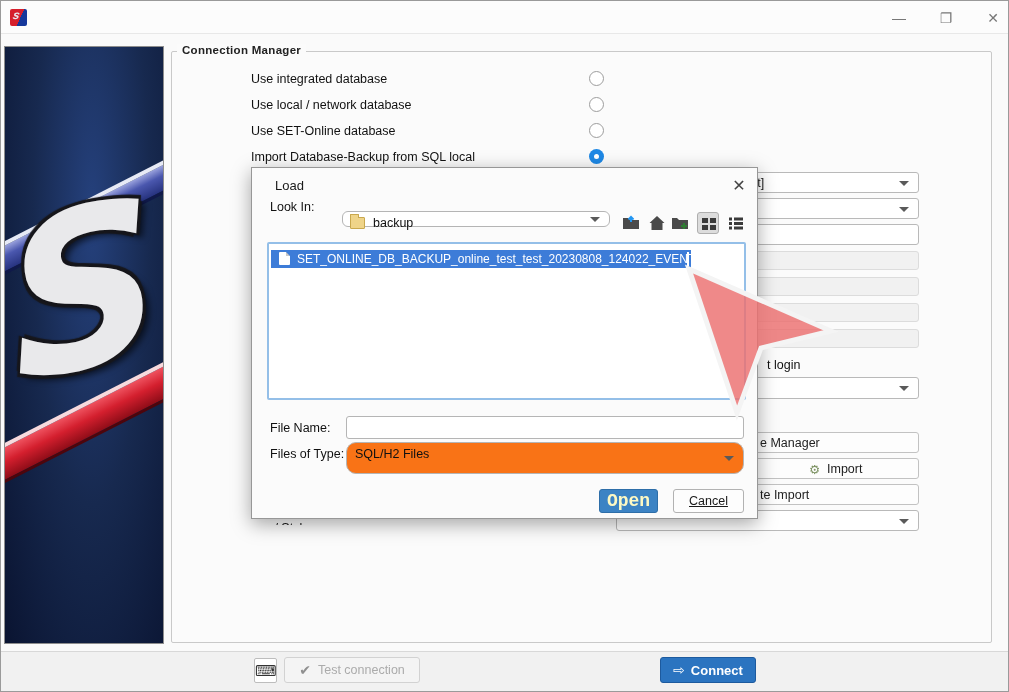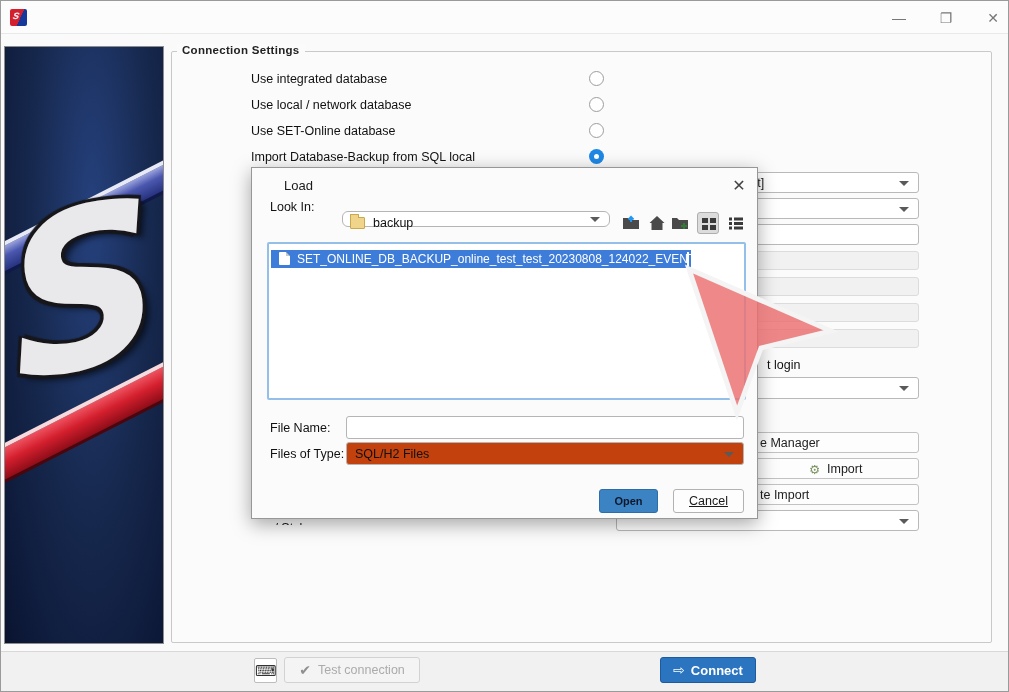--- a/index.html
+++ b/index.html
@@ -43,43 +43,43 @@
                  border-left:5px solid transparent; border-right:5px solid transparent; border-top:5px solid #5a5a5a; }
   .rc-text { position:absolute; top:3px; }
   .rc-btn { left:615px; width:303px; background:#fdfdfd; border:1px solid #c2c2c2; border-radius:3px; font-size:12.5px; color:#222; }
   .plain-label { font-size:12.5px; color:#111;padding-left:8px; }
   .clip6 { overflow:hidden; height:7px; }
 
   
   .dialog { left:250px; top:166px; width:507px; height:352px; background:#fbfbfb; border:1px solid #979797;
             box-shadow:0 5px 18px rgba(0,0,0,.35); z-index:10; }
   .dlg { position:absolute; }
-  .dlg-title { left:32px; top:10px; font-size:13px; color:#1a1a1a; }
+  .dlg-title { left:23px; top:10px; font-size:13px; color:#1a1a1a; }
   .dlg-close { left:474px; top:6px; width:26px; height:24px; font-size:16px; color:#444; text-align:center; line-height:24px; }
   .lookin-label { left:18px; top:32px; font-size:12.5px; color:#111; }
   .lookin-combo { left:90px; top:43px; width:268px; height:16px; background:#fff; border:1px solid #b5b5b5; border-radius:6px; }
   .mini-folder { position:absolute; left:7px; top:5px; width:15px; height:12px; background:#efd489; border:1px solid #c9a84e; border-radius:1px; }
   .mini-folder:before { content:""; position:absolute; left:-1px; top:-4px; width:7px; height:3px; background:#efd489; border:1px solid #c9a84e; border-bottom:none; border-radius:1px 1px 0 0; }
   .lookin-text { position:absolute; left:30px; top:4px; font-size:12.5px; color:#111; }
   .tool-icon { top:44px; width:22px; height:22px; }
   .tool-icon svg { position:absolute; left:2px; top:2px; }
   .tool-icon.selected { background:#dcdcdc; border:1px solid #aeaeae; border-radius:3px; }
   .filelist { left:15px; top:74px; width:479px; height:158px; background:#fff; border:2px solid #94bfe8; border-radius:2px; }
   .filerow { position:absolute; left:2px; top:6px; width:420px; height:18px; background:#3d7cd8; color:#fff; font-size:12px; line-height:18px; }
   .doc-icon { position:absolute; left:8px; top:2px; width:11px; height:13px; background:#fff; border-radius:1px; }
   .doc-icon:after { content:""; position:absolute; right:0; top:0; border-style:solid; border-width:0 4px 4px 0; border-color:transparent #3d7cd8 #c9c9c9 transparent; }
   .filerow-text { position:absolute; left:26px; top:0; white-space:nowrap; }
   .caret { position:absolute; left:416px; top:2px; width:1.5px; height:14px; background:#fff; }
   .fname-label { left:18px; top:253px; font-size:12.5px; color:#111; }
   .fname-input { left:94px; top:248px; width:398px; height:23px; background:#fff; border:1px solid #b5b5b5; border-radius:3px; }
   .ftype-label { left:18px; top:279px; font-size:12.5px; color:#111; }
-  .ftype-combo { left:94px; top:274px; width:398px; height:23px; background:#c2410c; border:1px solid #b5b5b5; border-radius:3px; }
+  .ftype-combo { left:94px; top:274px; width:398px; height:32px; background:#f97316; border:1px solid #b5b5b5; border-radius:10px; }
   .ftype-text { position:absolute; left:8px; top:4px; font-size:12.5px; color:#111; }
   .btn-open { left:347px; top:321px; width:59px; height:24px; background:#3c83c4; border:1px solid #2e6ea8; border-radius:3px;
-              color:#0f172a; font-size:11px; font-weight:bold; text-align:center; line-height:22px; }
+              color:#fef9c3; font-size:18px; font-weight:bold; text-align:center; line-height:22px;font-family:Liberation Mono, monospace; }
   .btn-cancel { left:421px; top:321px; width:71px; height:24px; background:#fdfdfd; border:1px solid #b2b2b2; border-radius:3px;
                 color:#1a1a1a; font-size:12.5px; text-align:center; line-height:22px;text-decoration:underline; }
 
   
   .annot { left:0; top:0; width:1009px; height:692px; z-index:20; pointer-events:none; }
 
   
   .bottombar { left:0; top:650px; width:100%; height:42px; background:#f1f1f1; border-top:1px solid #d8d8d8; z-index:5; }
   .kb-btn { left:253px; top:6px; width:23px; height:25px; background:#fff; border:1px solid #bdbdbd; border-radius:2px;
             font-size:15px; text-align:center; line-height:24px; color:#333; }
@@ -100,21 +100,21 @@
   <div class="abs win-btn" style="left:977px">✕</div>
 </div>
 
 <div class="abs sidebar">
   <div class="abs stripe-blue"></div>
   <div class="abs stripe-red"></div>
   <div class="abs logo-s">S</div>
 </div>
 
 <div class="abs groupbox"></div>
-<div class="abs group-label">Connection Settings</div>
+<div class="abs group-label">Connection Manager</div>
 
 <div class="abs radio-label" style="top:71px">Use integrated database</div>
 <div class="abs radio" style="top:70px"></div>
 <div class="abs radio-label" style="top:97px">Use local / network database</div>
 <div class="abs radio" style="top:96px"></div>
 <div class="abs radio-label" style="top:123px">Use SET-Online database</div>
 <div class="abs radio" style="top:122px"></div>
 <div class="abs radio-label" style="top:149px">Import Database-Backup from SQL local</div>
 <div class="abs radio sel" style="top:148px"></div>
 

